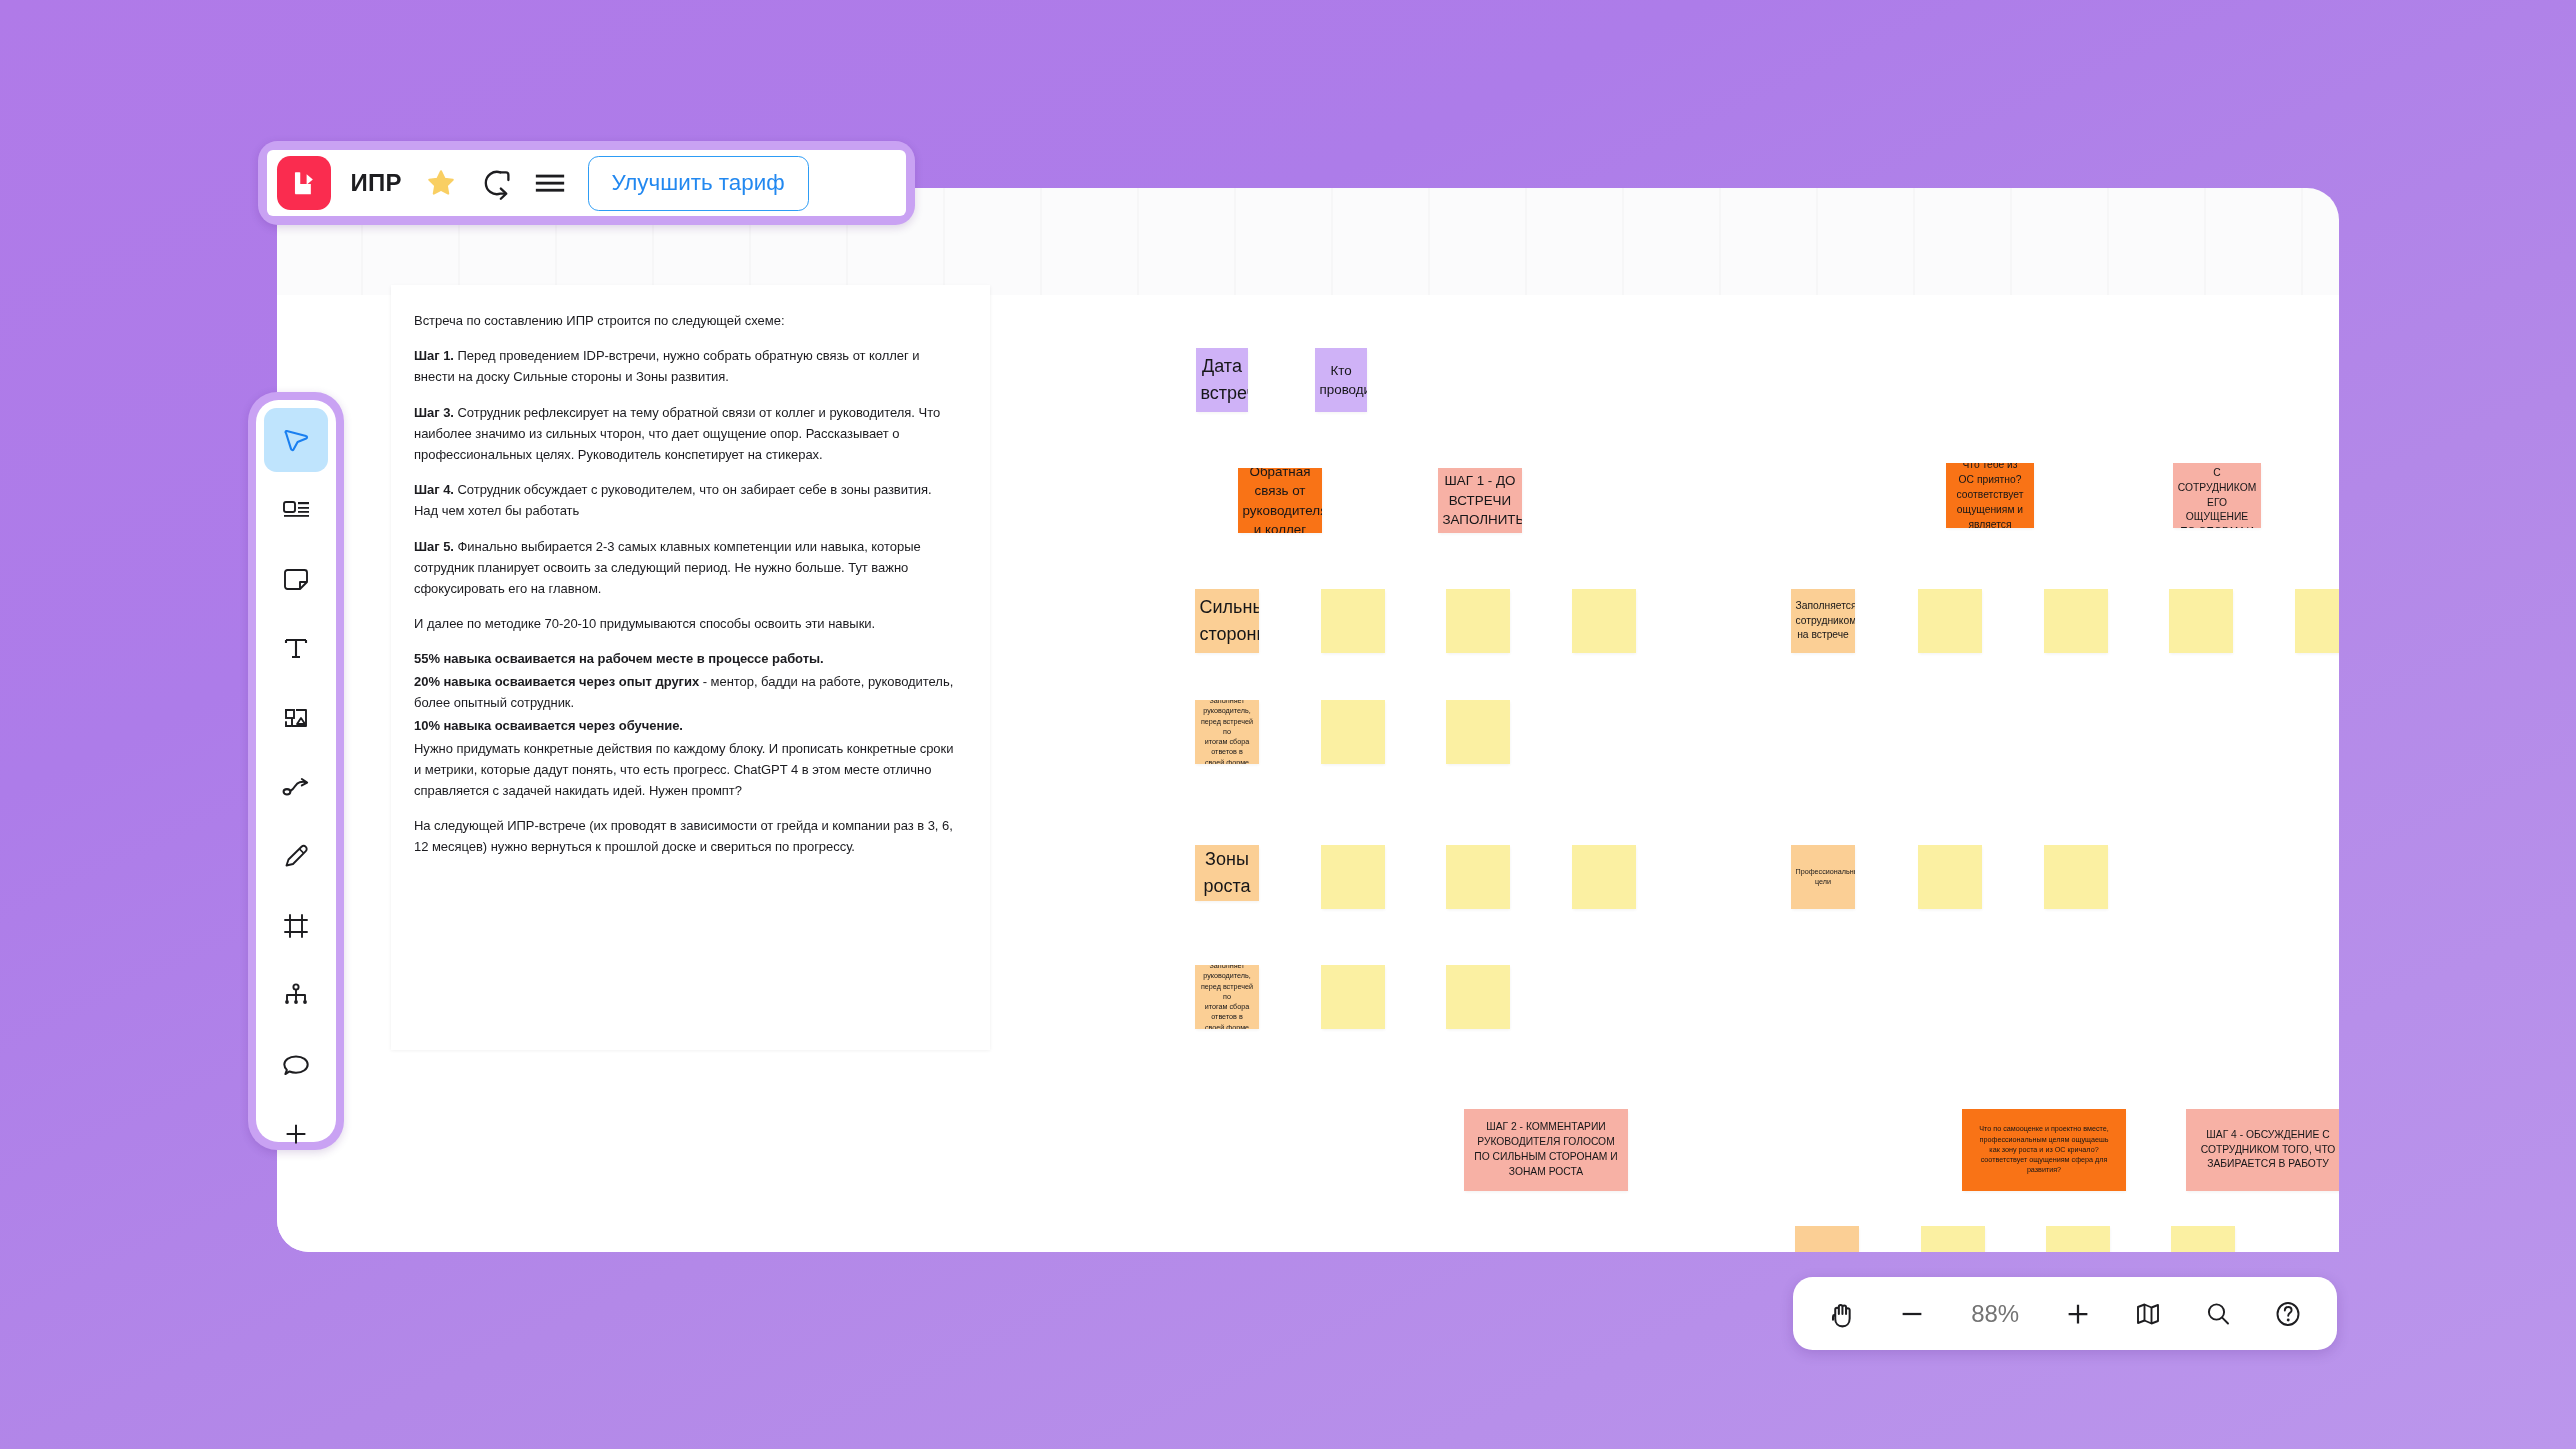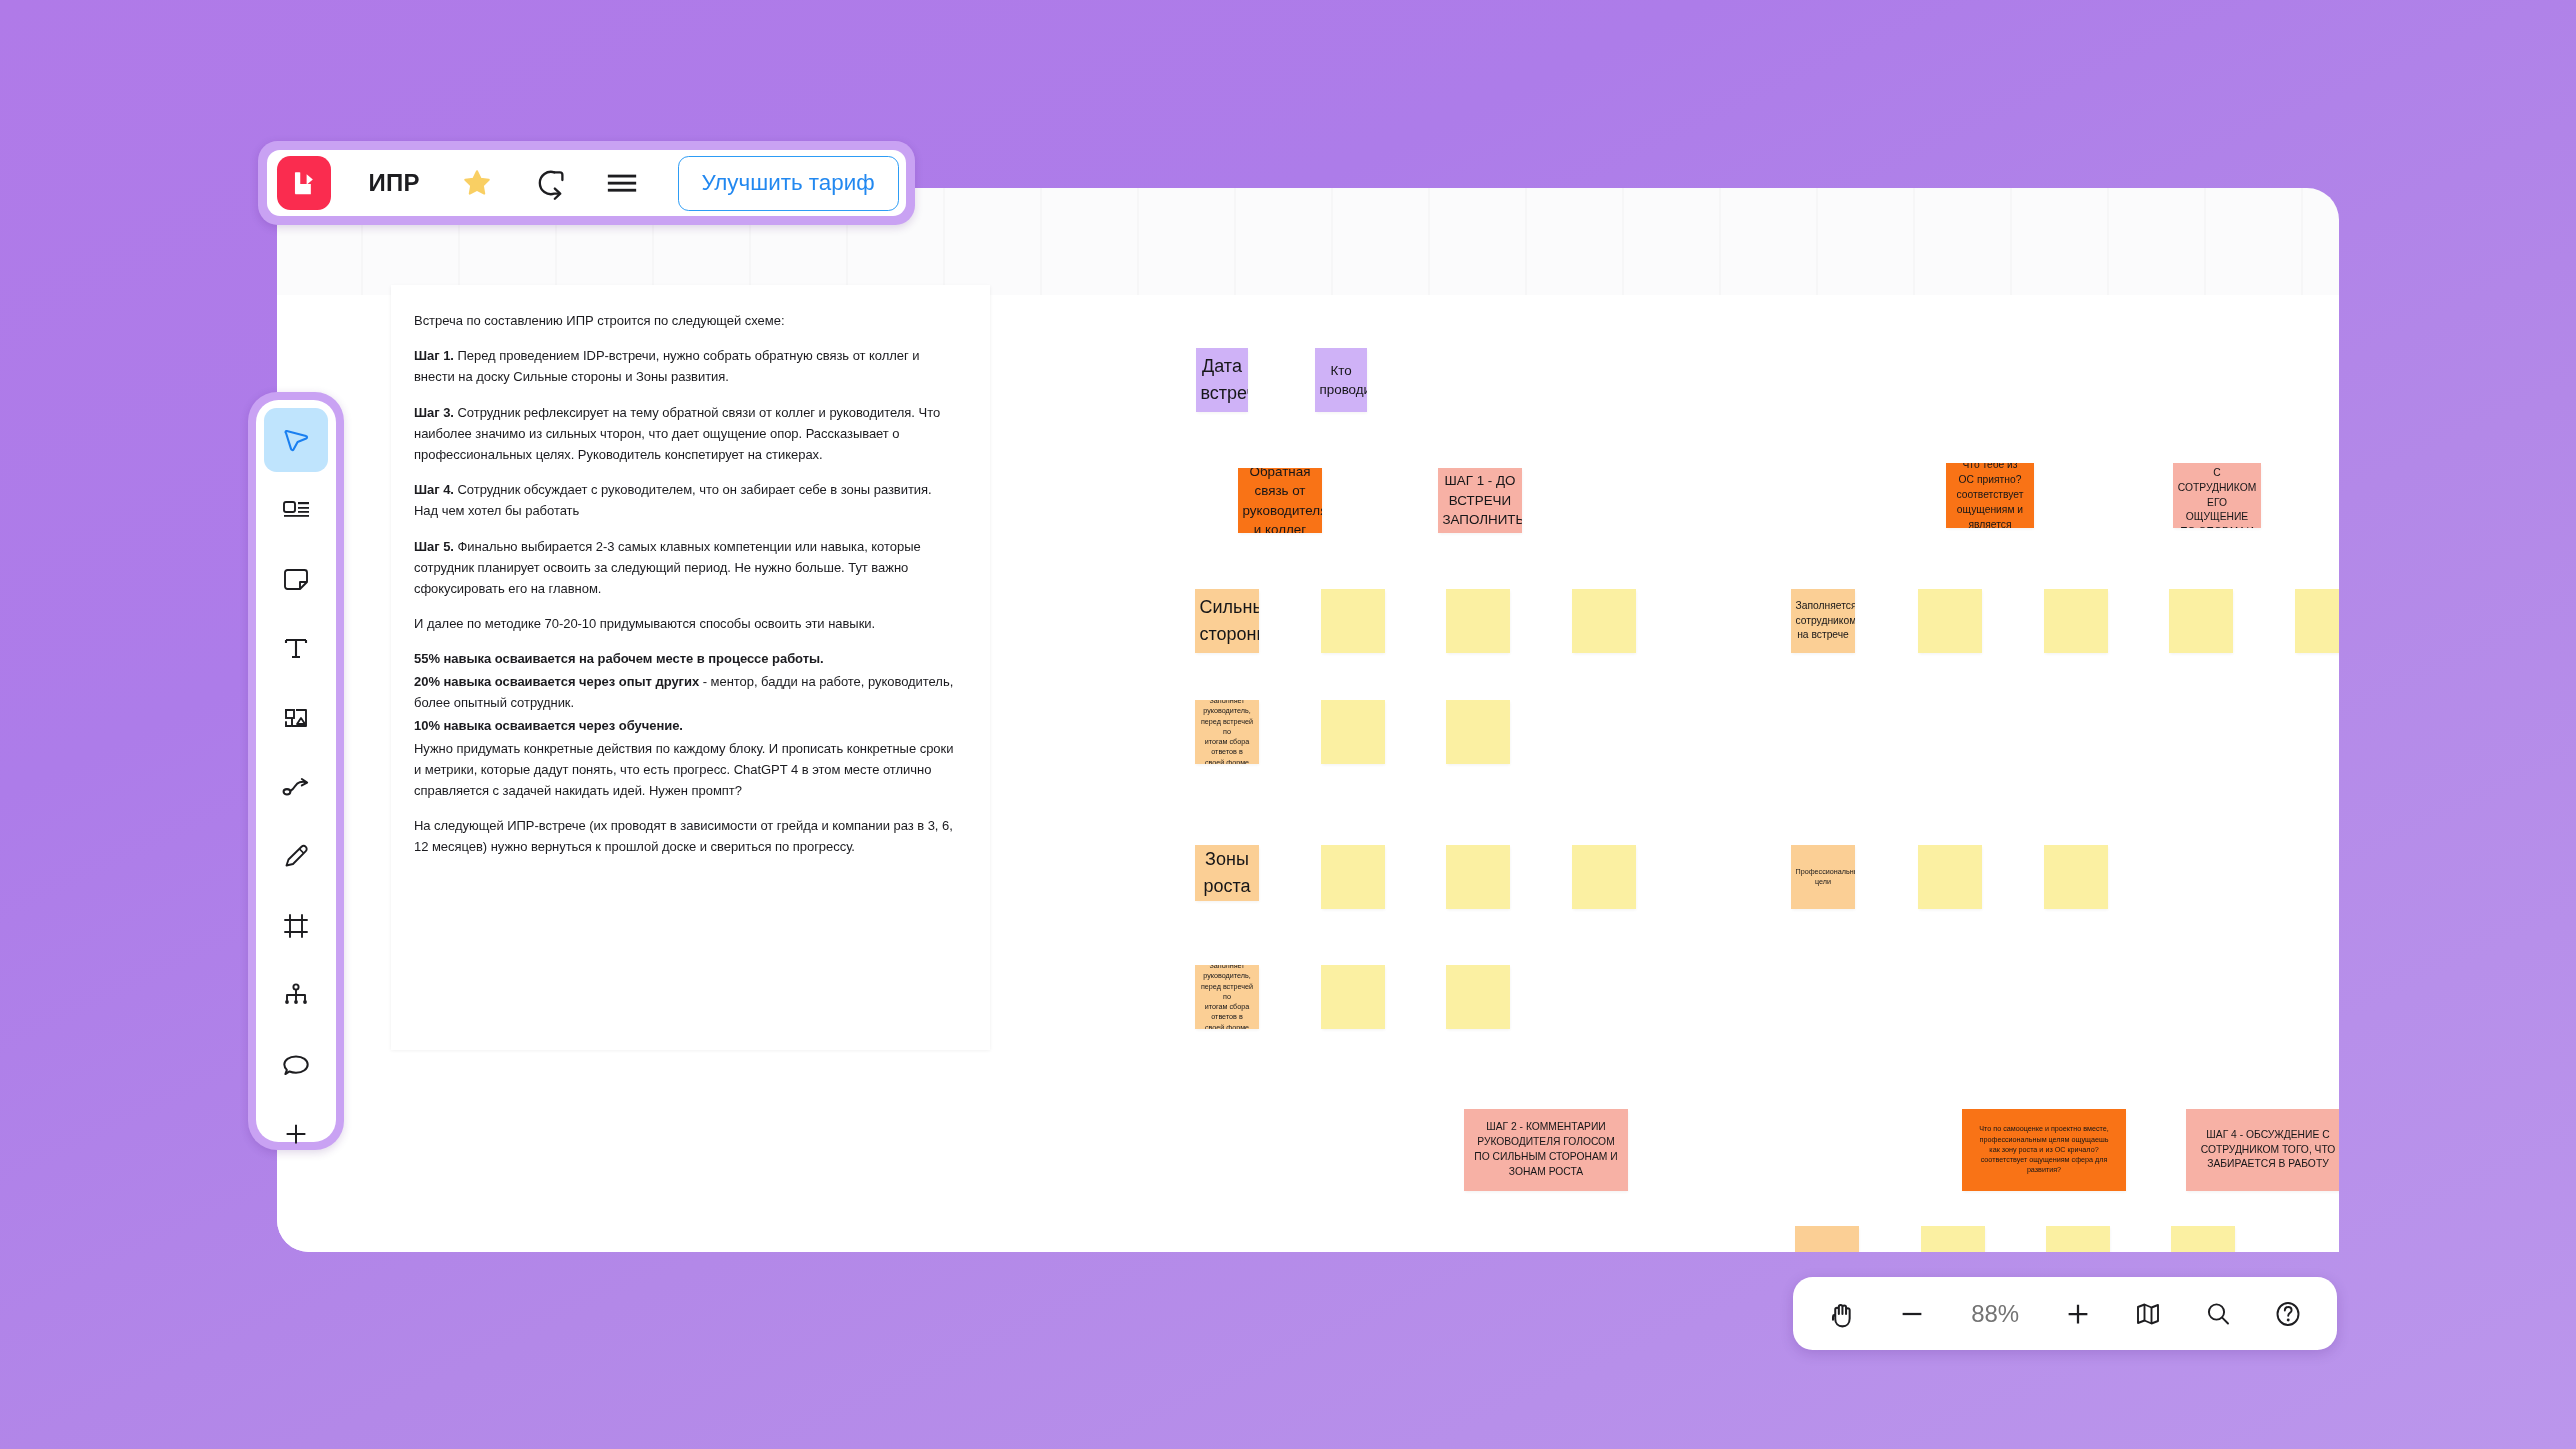--- a/index.html
+++ b/index.html
@@ -77,25 +77,25 @@
     height: 84px;
     background: #c9a2f3;
     border-radius: 19.7px;
     padding: 9px;
     box-shadow: 0 2.7px 9px rgba(70,20,120,0.16);
   }
   #appbar {
     width: 100%;
     height: 100%;
     background: #ffffff;
-    border-radius: 13px;
+    border-radius: 6px;
     display: flex;
     align-items: center;
     padding: 0 10.7px 0 9.8px;
-    gap: 18px;
+    gap: 0;
   }
   #app-logo {
     width: 54px; height: 54px;
     border-radius: 13.4px;
     background: #fa2c4f;
     display: flex; align-items: center; justify-content: center;
     flex: 0 0 auto;
   }
   #app-title {
     font-size: 24px;

